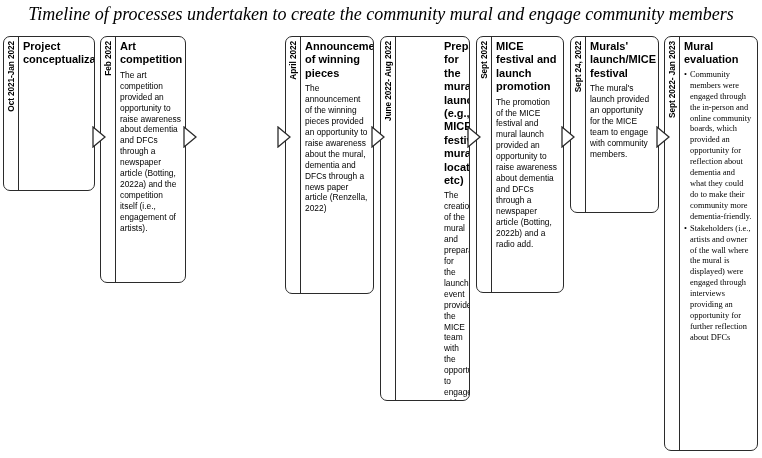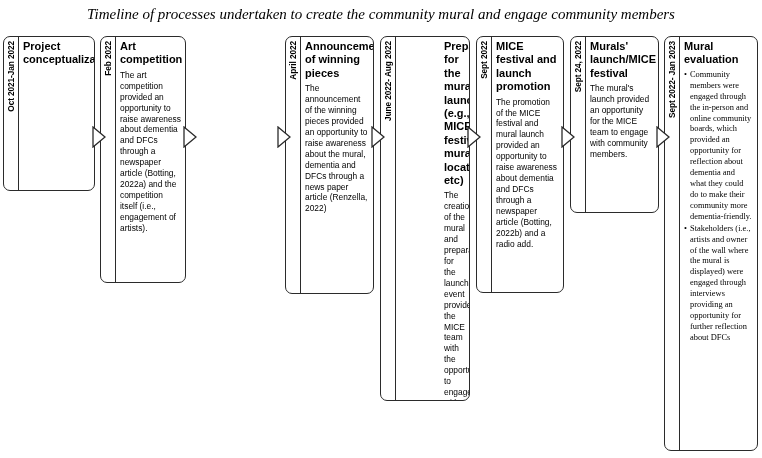--- a/index.html
+++ b/index.html
@@ -18,21 +18,21 @@
   .figure-title {
     position: absolute;
     left: 0;
     top: 0;
     width: 762px;
     height: 28px;
     line-height: 28px;
     text-align: center;
     font-family: "Liberation Serif", serif;
     font-style: italic;
-    font-size: 15px;
+    font-size: 18px;
     color: #000;
     white-space: nowrap;
   }
 
   .timeline {
     position: absolute;
     left: 0;
     top: 30px;
     width: 762px;
     height: 428px;

